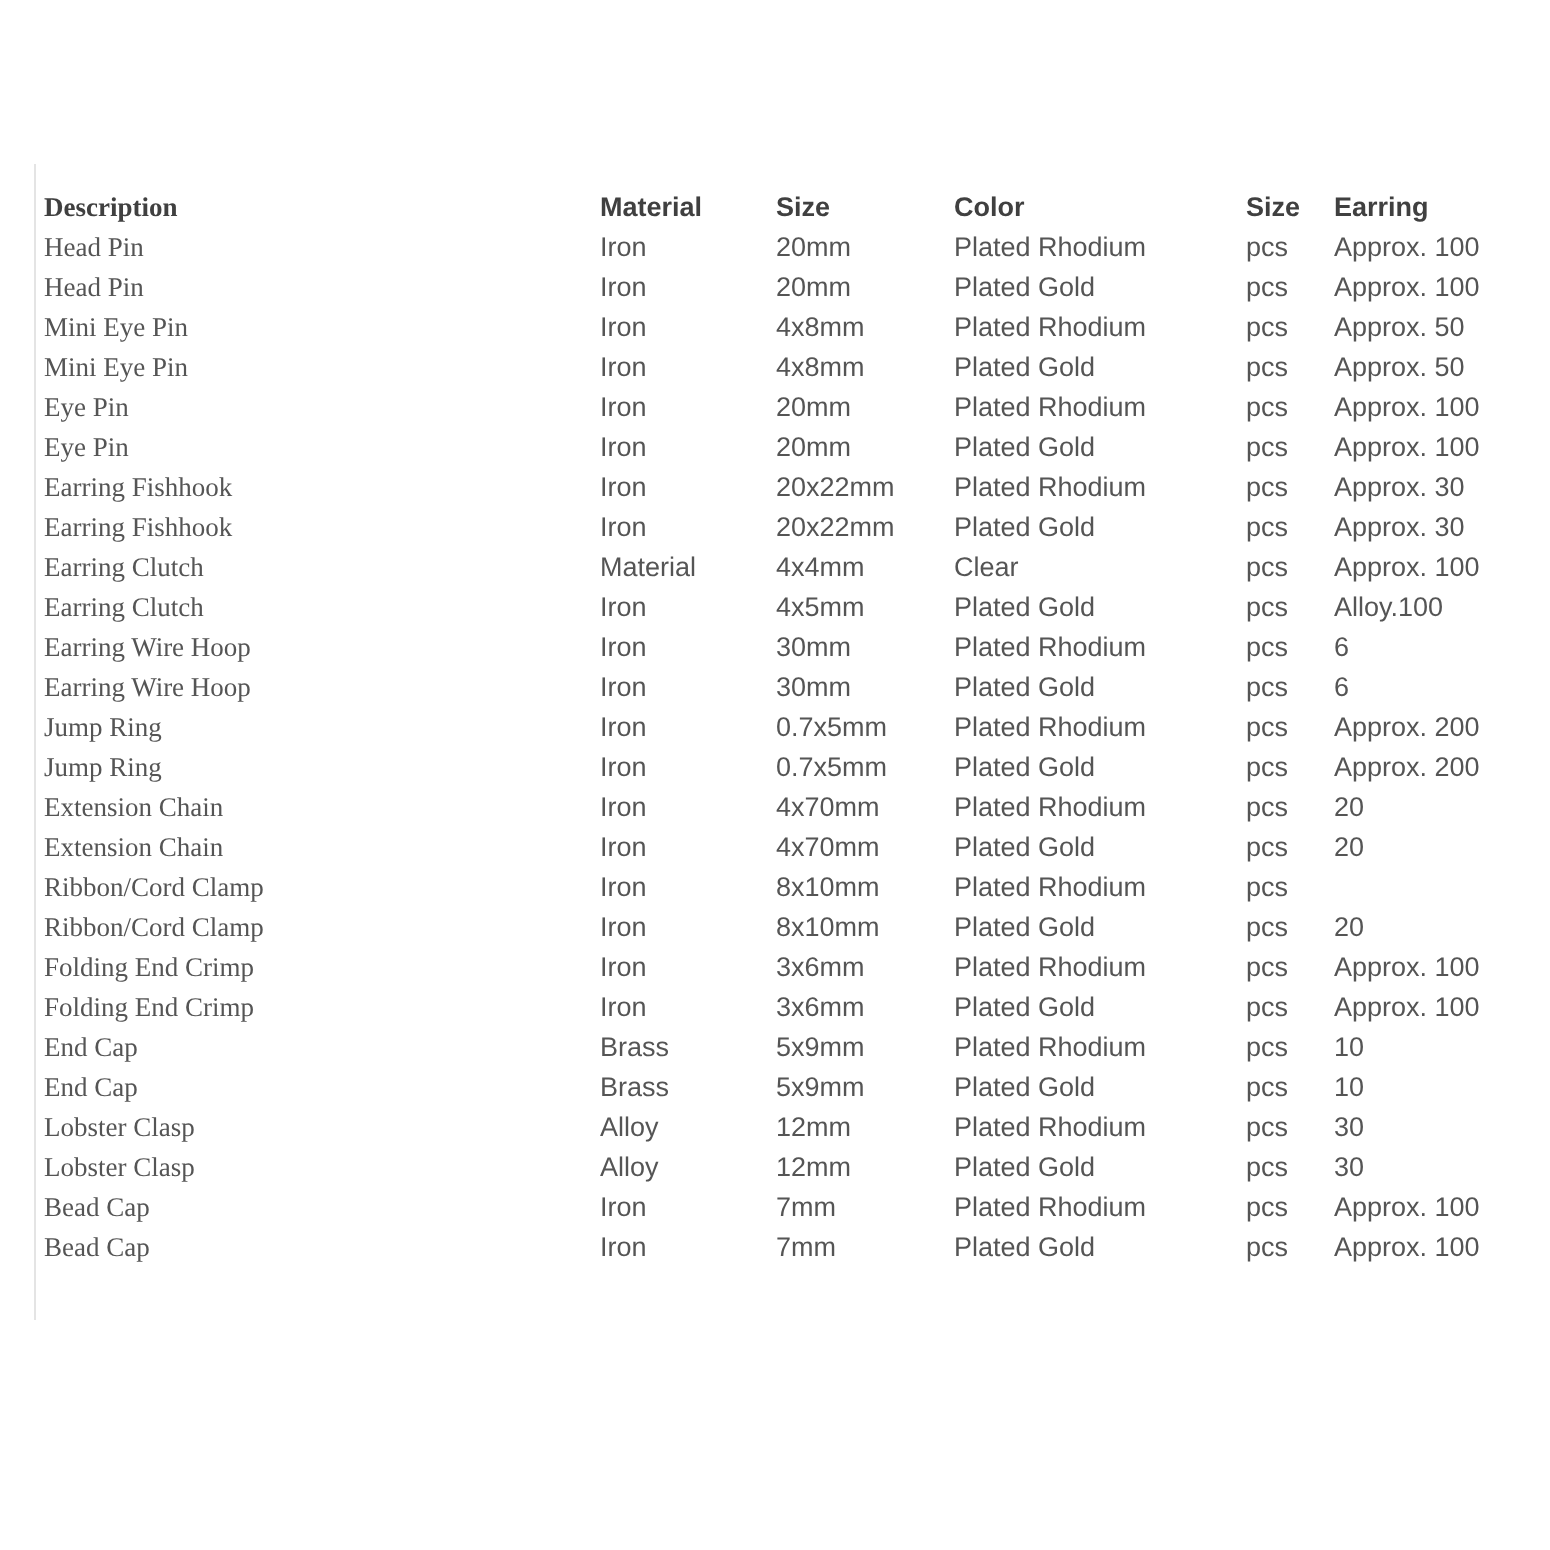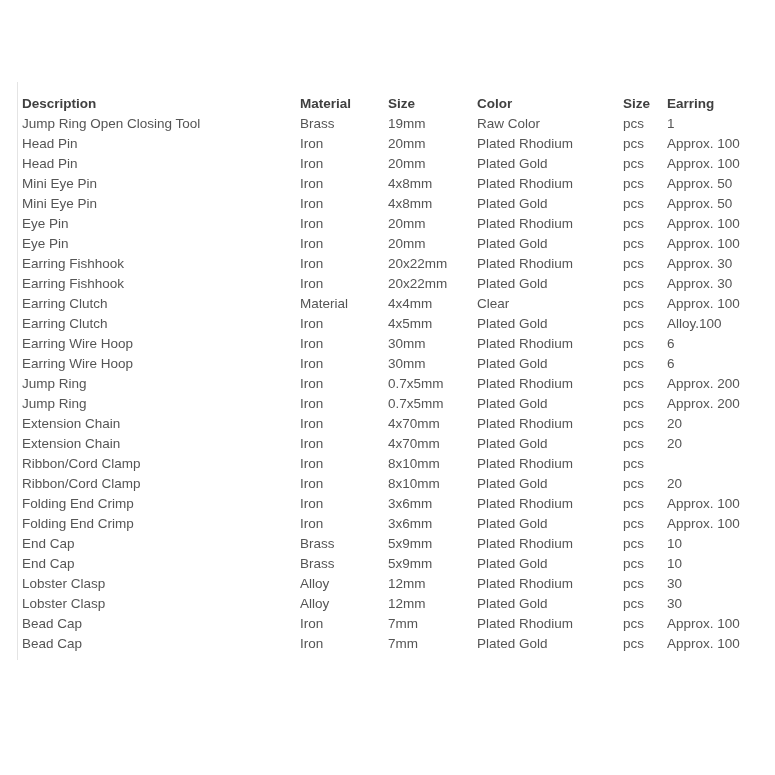--- a/index.html
+++ b/index.html
@@ -52,20 +52,21 @@
     height: 20px;
     line-height: 20px;
     padding: 0;
     white-space: nowrap;
     overflow: hidden;
     font-weight: normal;
   }
   table.spec th:first-child,
   table.spec td:first-child {
     padding-left: 4px;
+    font-family: Liberation Serif, serif;
   }
 </style>
 </head>
 <body>
 
 <div class="sheet">
   <div class="table-wrap">
     <table class="spec">
       <colgroup>
         <col class="c-desc">
@@ -80,28 +81,20 @@
           <th>Description</th>
           <th>Material</th>
           <th>Size</th>
           <th>Color</th>
           <th>Size</th>
           <th>Earring</th>
         </tr>
       </thead>
       <tbody>
           <tr>
-            <td>Jump Ring Open Closing Tool</td>
-            <td>Brass</td>
-            <td>19mm</td>
-            <td>Raw Color</td>
-            <td>pcs</td>
-            <td>1</td>
-          </tr>
-          <tr>
             <td>Head Pin</td>
             <td>Iron</td>
             <td>20mm</td>
             <td>Plated Rhodium</td>
             <td>pcs</td>
             <td>Approx. 100</td>
           </tr>
           <tr>
             <td>Head Pin</td>
             <td>Iron</td>

